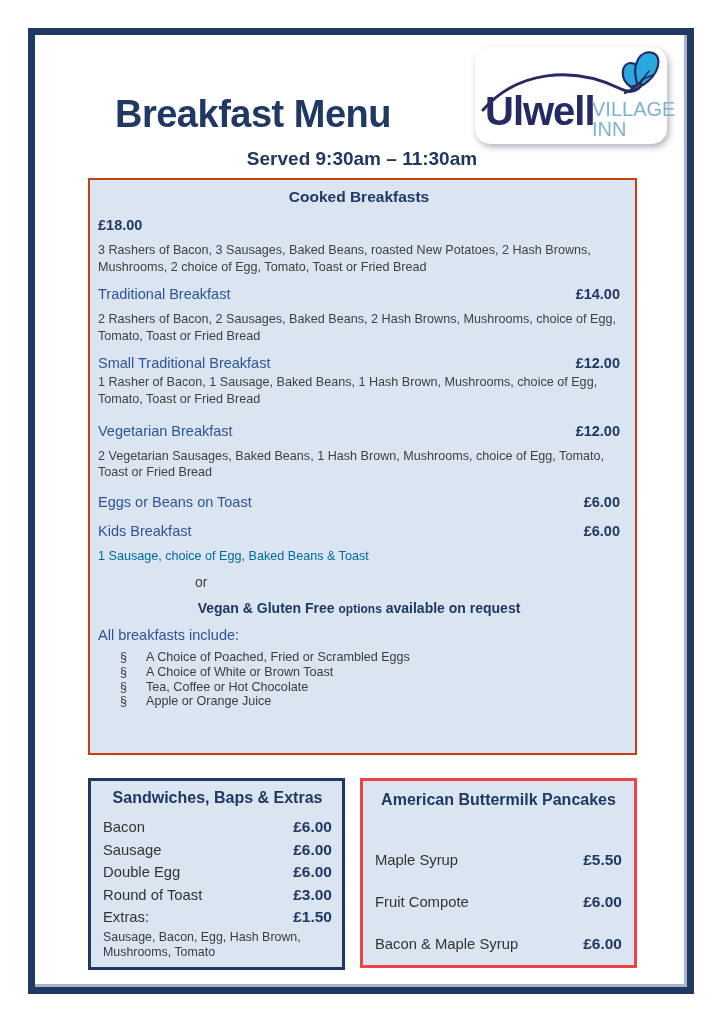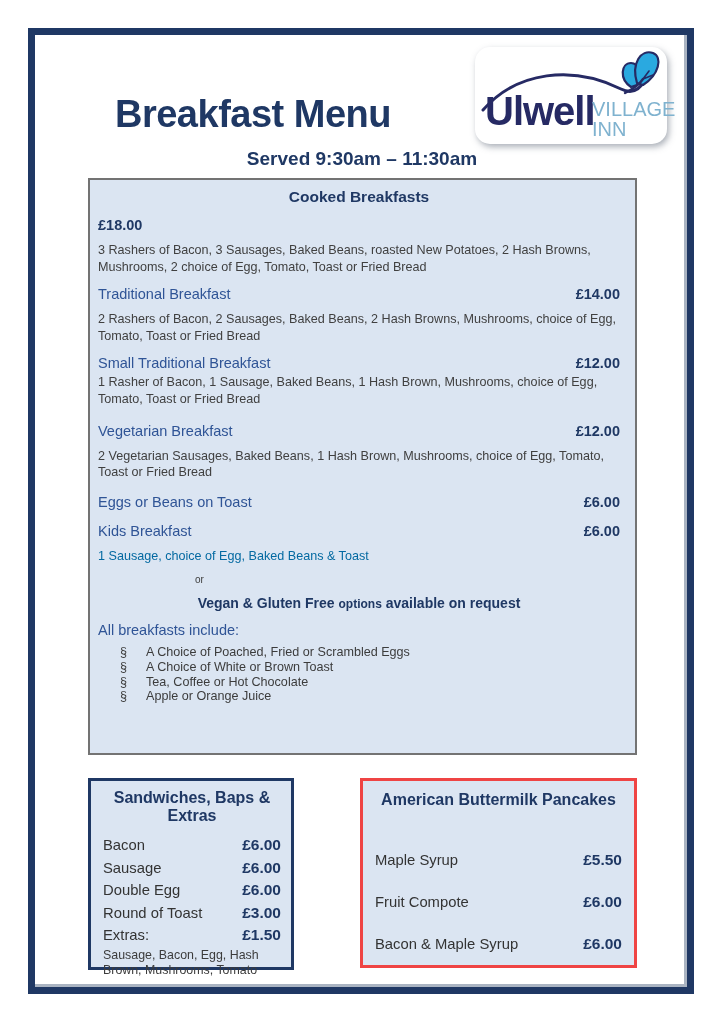--- a/index.html
+++ b/index.html
@@ -40,46 +40,46 @@
   }
   
   .panel{
     position:absolute;background:#dbe5f2;box-sizing:border-box;
   }
   .panel h2{
     margin:0;text-align:center;font-weight:bold;color:#1f3864;
   }
   .main-panel{
     left:88px;top:178px;width:549px;height:577px;
-    border:2px solid #737373;padding:6px 15px 4px 8px;overflow:hidden;
+    border:2px solid #c2410c;padding:6px 15px 4px 8px;overflow:hidden;
   }
   .main-panel h2{font-size:15.5px;margin-top:2px;}
   .row{display:flex;justify-content:space-between;align-items:baseline;}
   .iname{font-size:14.5px;color:#2f5496;}
   .price{font-size:14.5px;font-weight:bold;color:#1f3864;}
   .desc{
     font-size:12.6px;color:#404040;line-height:1.32;max-width:536px;
   }
   .mt-item{margin-top:11px;}
   .mt-desc{margin-top:9px;}
   .mt-big{margin-top:15px;}
   .single{margin-top:13px;}
-  .or-line{margin-top:11px;margin-left:97px;font-size:10px;color:#404040;}
+  .or-line{margin-top:11px;margin-left:97px;font-size:14px;color:#404040;}
   .opt-line{margin-top:10px;font-size:12.6px;color:#0369a1;}
   .vegan{
     margin-top:10px;text-align:center;color:#1f3864;font-weight:bold;font-size:14px;
   }
   .vegan .small{font-size:12px;}
   .includes-label{margin-top:11px;font-size:14.5px;color:#2f5496;}
   .bullets{margin-top:7px;margin-left:22px;}
   .bullet-row{display:flex;font-size:12.6px;color:#3c3c3c;line-height:1.18;}
   .bullet-glyph{width:26px;flex:0 0 26px;}
   
   .left-panel{
-    left:88px;top:778px;width:206px;height:192px;
+    left:88px;top:778px;width:257px;height:192px;
     border:3px solid #1f3864;padding:6px 10px 0 12px;
   }
   .left-panel h2{font-size:16px;margin-top:2px;}
   .left-panel .row{line-height:21.5px;}
   .left-panel .iname{font-size:14.8px;color:#333333;font-weight:normal;}
   .left-panel .price{font-size:15.5px;}
   .left-panel .rows{margin-top:9px;}
   .extras-desc{font-size:12.4px;color:#3c3c3c;line-height:1.28;margin-top:1px;}
   .right-panel{
     left:360px;top:778px;width:277px;height:190px;

